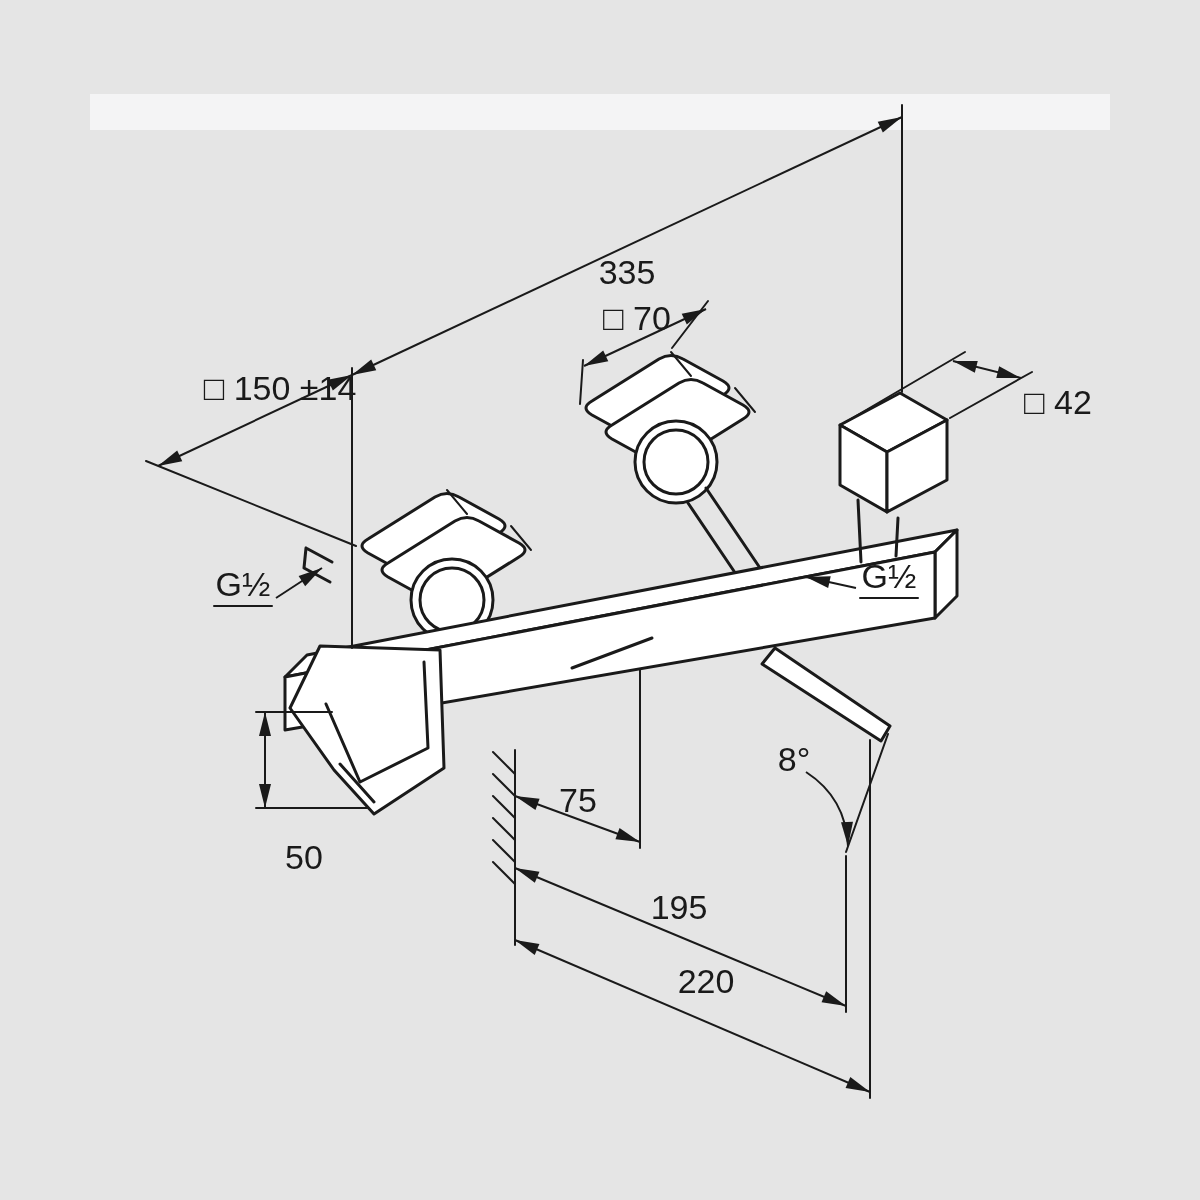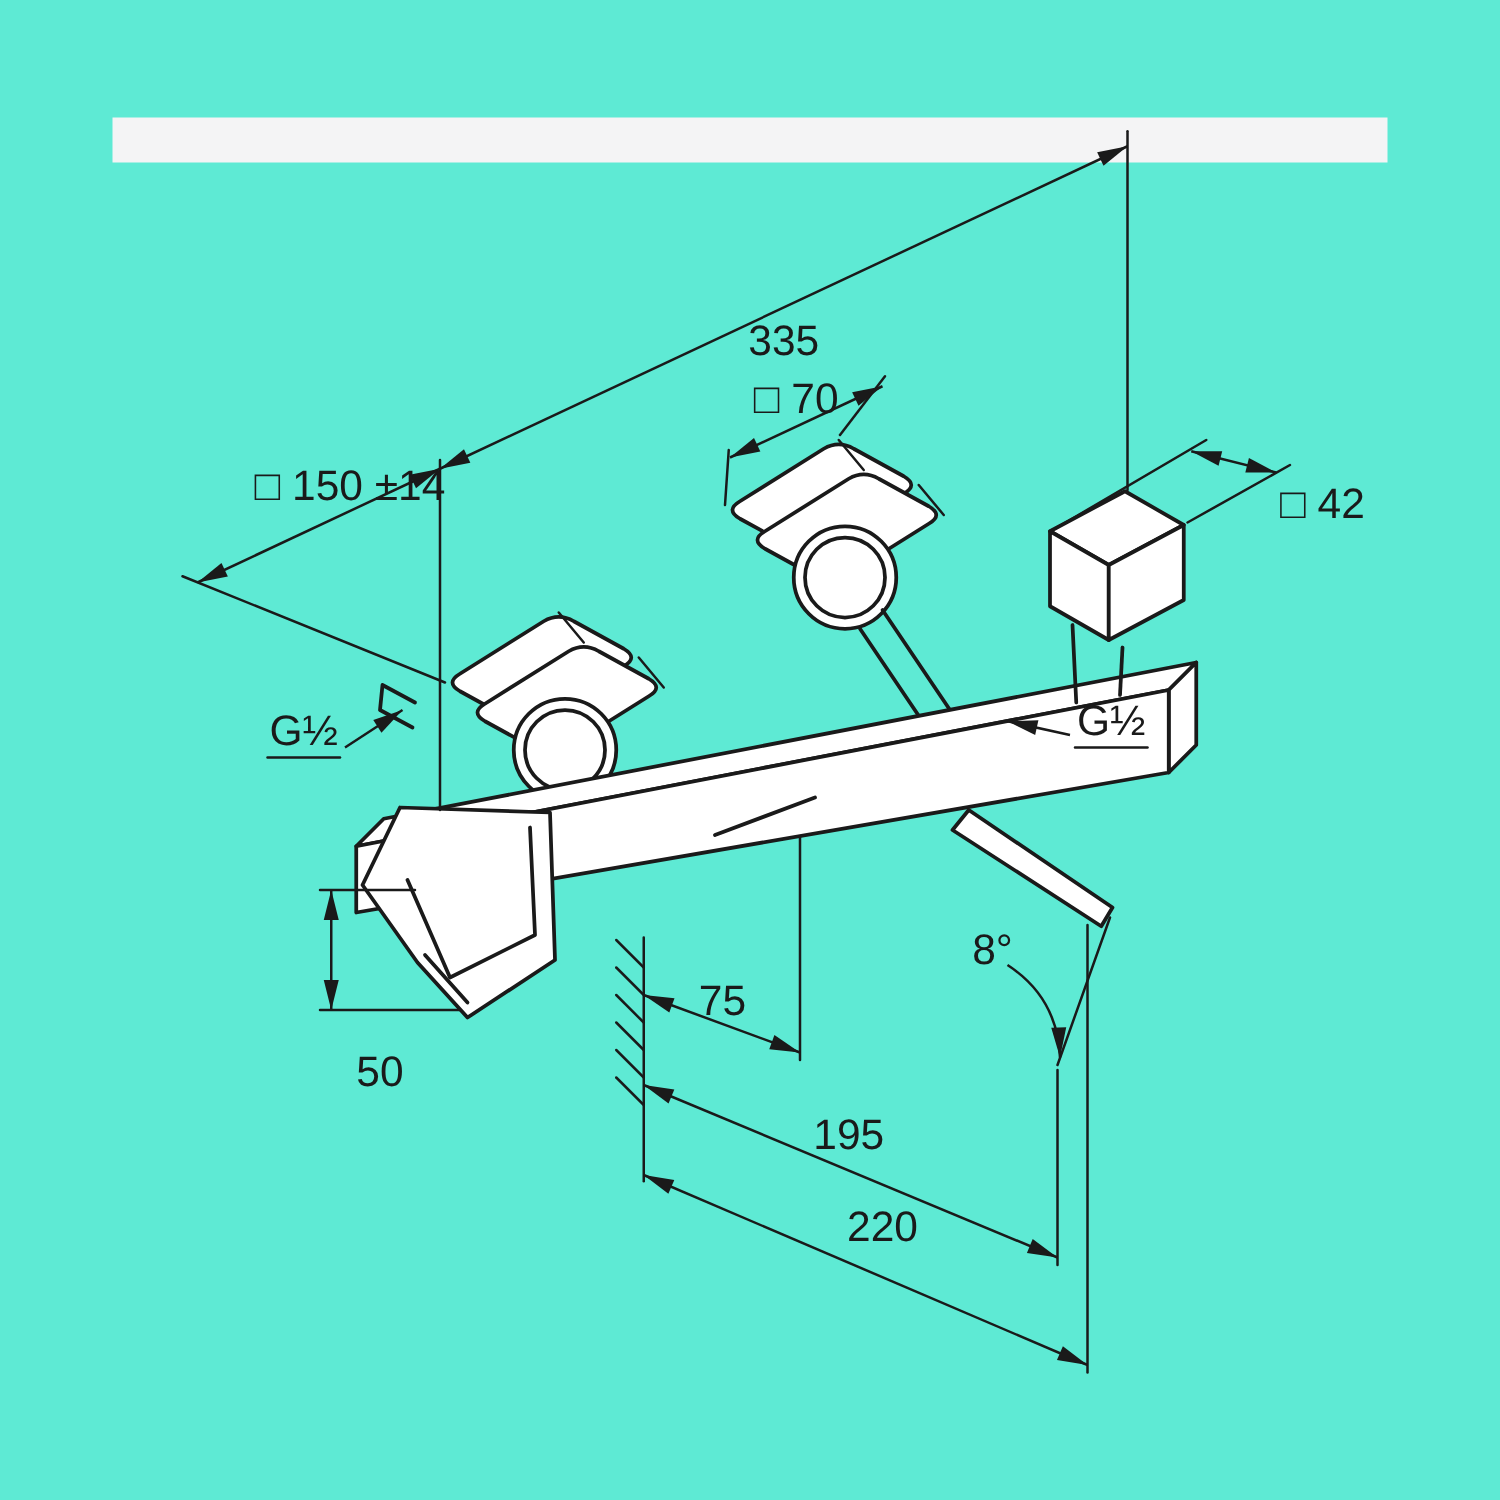--- a/index.html
+++ b/index.html
@@ -1,16 +1,16 @@
 <!DOCTYPE html>
 <html><head>
 <meta charset="utf-8">
 <style>
   html,body{margin:0;padding:0;background:#ffffff;}
-  .page{width:1200px;height:1200px;position:relative;background:#5eead4;overflow:hidden;}
+  .page{width:1200px;height:1200px;position:relative;background:#e5e5e5;overflow:hidden;}
   svg{display:block;}
   .obj{stroke:#1a1a1a;stroke-width:3;fill:none;stroke-linejoin:round;stroke-linecap:round;}
   .objf{stroke:#1a1a1a;stroke-width:3;fill:#ffffff;stroke-linejoin:round;stroke-linecap:round;}
   .ext{stroke:#1a1a1a;stroke-width:2;fill:none;stroke-linecap:round;}
   .dim{stroke:#1a1a1a;stroke-width:2;fill:none;}
   .txt{font-family:"Liberation Sans","DejaVu Sans",sans-serif;font-size:34px;fill:#1a1a1a;}
 </style>
 </head>
 <body>
 

